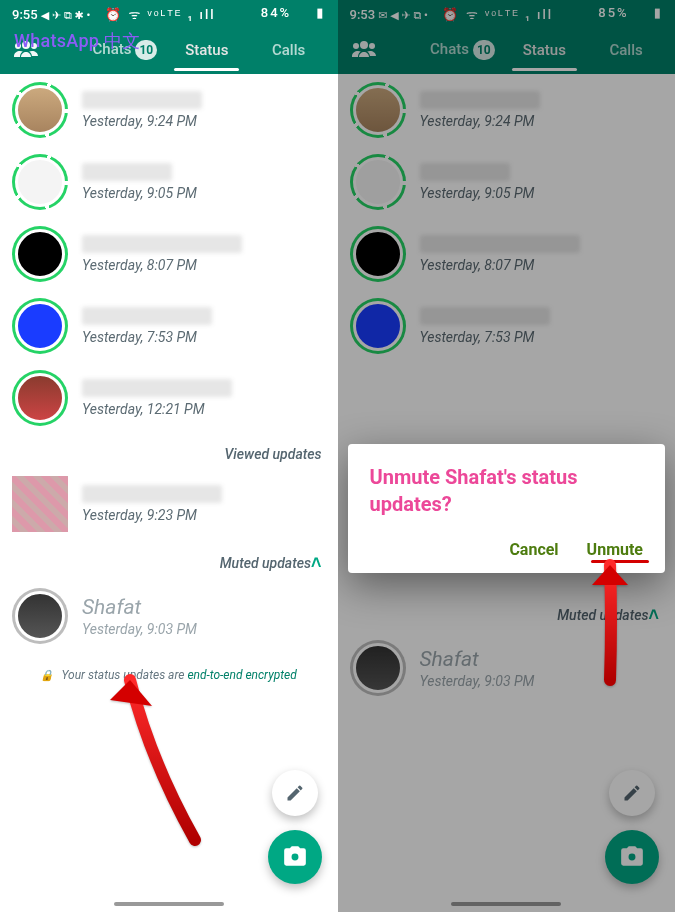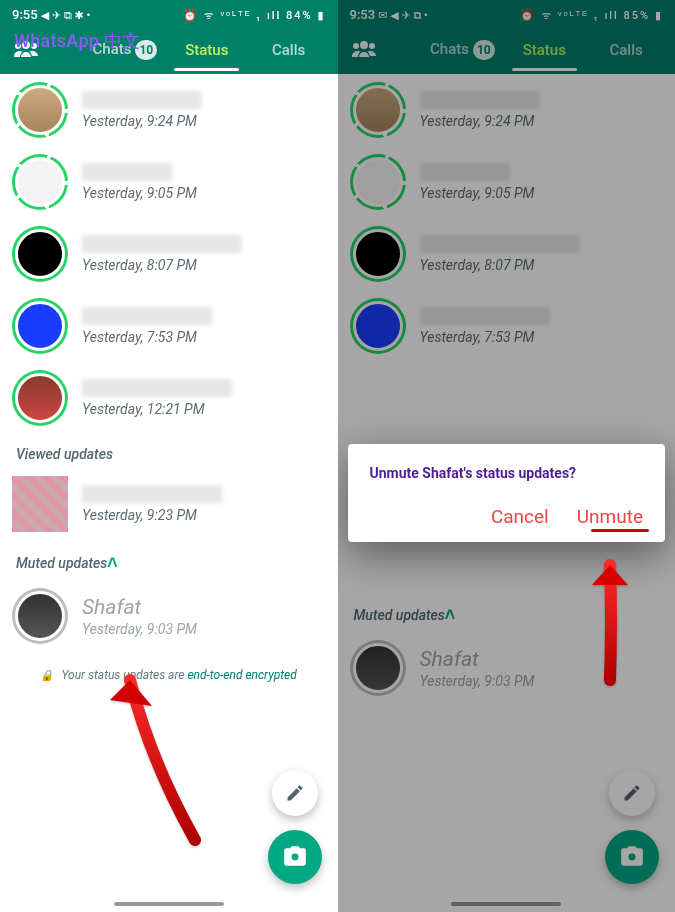--- a/index.html
+++ b/index.html
@@ -36,21 +36,21 @@
   .header-block { position: relative; background:#008069; color:#fff; }
   .statusbar {
     height: 28px;
     display:flex;
     justify-content:space-between;
     align-items:center;
     padding:5px 12px;
     font-size:13px;
     font-weight:500;
   }
-  .statusbar .icons { letter-spacing:2px; font-size:11px; display:flex; align-items:flex-end; gap:0;}
+  .statusbar .icons { letter-spacing:2px; font-size:13px; display:flex; align-items:flex-start; gap:20px;}
   .watermark {
     position:absolute;
     top:29px; left:14px;
     font-size:18px; font-weight:500;
     color:#8b5cf6;
     z-index:50;
     letter-spacing:.3px;
   }
   .topbar {
     height:46px;
@@ -62,21 +62,21 @@
   .topbar .group-icon { font-size:20px; opacity:.95; margin-right:18px;}
   .tabs {
     display:flex;
     flex:1;
     align-items:center;
     font-size:15px;
     font-weight:500;
     color:rgba(255,255,255,.7);
   }
   .tab { flex:1; text-align:center; padding:10px 0 12px; position:relative;}
-  .tab.active { color:#bef264; }
+  .tab.active { color:#e5e5e5; }
   .tab.active::after{
     content:"";position:absolute;left:10%;right:10%;bottom:0;height:3px;background:#fff;border-radius:2px;
   }
   .badge {
     display:inline-block; min-width:20px;height:20px;border-radius:10px;
     background:rgba(255,255,255,.85);color:#008069;font-size:12px;font-weight:700;
     line-height:20px;margin-left:4px;padding:0 4px;
   }
   .content-area { flex:1; position:relative; overflow:hidden; background:#fff;}
   .list { position:relative;font-style:italic; }
@@ -113,21 +113,21 @@
   .av.dark { background:linear-gradient(#333,#555);}
   .av.square { width:56px;height:56px;border-radius:0;border:none;}
   .meta { flex:1; min-width:0;}
   .name-blur {
     height:18px;border-radius:2px;margin-bottom:4px;
     background:#e6e6e6; filter:blur(2px);
   }
   .ts { color:#5c6b73; font-size:14px;}
   .name-plain { font-size:21px; color:#111; margin-bottom:2px;}
   .section-h {
-    display:flex;justify-content:flex-start;align-items:center;
+    display:flex;justify-content:flex-end;align-items:center;
     padding:12px 16px 6px; color:#54656f; font-size:14px; font-weight:500;
   }
   .chev { color:#00a884; font-size:18px; font-weight:700;}
   .enc {
     text-align:center;font-size:12px;color:#667781;padding:16px 8px;
   }
   .enc .lock{font-size:11px;margin-right:4px;color:#667781;}
   .enc .link{color:#008069;}
   .fab {
     position:absolute;right:16px;width:54px;height:54px;border-radius:50%;
@@ -148,24 +148,24 @@
   .arrow.a2 { left:570px; top:530px; }
   .arrow svg { filter:drop-shadow(0 1px 1px rgba(0,0,0,.25));}
   
   .dialog {
     position:absolute; left:10px; right:10px; top:370px;
     background:#fff;border-radius:4px;
     box-shadow:0 12px 40px rgba(0,0,0,.45);
     padding:20px 22px 14px;
     z-index:40;
   }
-  .dialog h3{font-size:14px;font-weight:700;color:#4c1d95;line-height:1.35;margin-bottom:12px;}
+  .dialog h3{font-size:20px;font-weight:700;color:#ec4899;line-height:1.35;margin-bottom:12px;}
   .dialog p{font-size:15px;color:#5c6b73;line-height:1.4;}
   .dialog .actions{display:flex;justify-content:flex-end;gap:28px;margin-top:22px;}
-  .dialog .actions span{color:#ef4444;font-weight:400;font-size:19px;}
+  .dialog .actions span{color:#4d7c0f;font-weight:700;font-size:16px;}
   .underline{position:absolute;width:58px;height:3px;background:#d40000;border-radius:2px;}
   .gray-text{color:#9aa5ab;}
 </style>
 </head>
 <body>
 
 <div class="phone">
   <div class="watermark">WhatsApp 中文</div>
 
   <div class="header-block">

